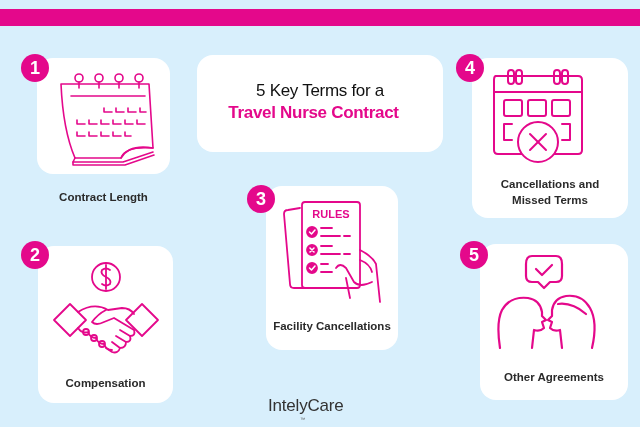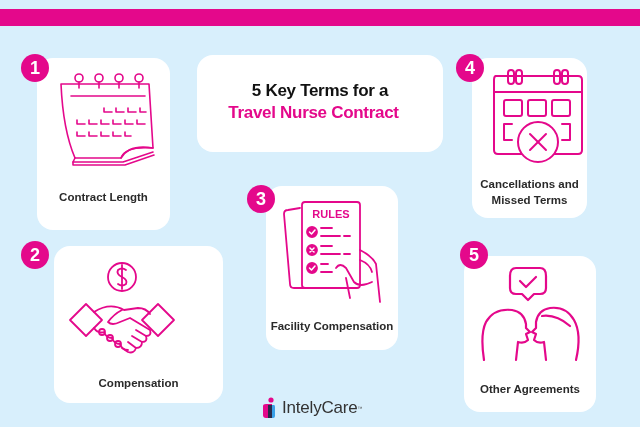--- a/index.html
+++ b/index.html
@@ -3,37 +3,37 @@
 <meta charset="utf-8">
 <style>
   html, body { margin:0; padding:0; }
   body { width:640px; height:427px; background:#d8effc; position:relative; overflow:hidden; font-family:"Liberation Sans", sans-serif; }
   .topbar { position:absolute; left:0; top:9px; width:640px; height:17px; background:#e4088b; }
   .card { position:absolute; background:#ffffff; border-radius:16px; }
   .badge { position:absolute; width:28px; height:28px; border-radius:50%; background:#e4088b; color:#fff; font-weight:bold; font-size:18px; line-height:28px; text-align:center; font-family:"Liberation Sans", sans-serif; }
   .label { position:absolute; left:0; right:0; text-align:center; font-weight:bold; font-size:11.5px; color:#2a2a2a; line-height:15px; }
   .icon { position:absolute; }
   .title-card { left:197px; top:55px; width:246px; height:97px; }
-  .title-line1 { position:absolute; left:0; right:0; top:26px; text-align:center; font-weight:bold; font-size:17px; color:#111; letter-spacing:-0.3px; }
+  .title-line1 { position:absolute; left:0; right:0; top:26px; text-align:center; font-weight:normal; font-size:17px; color:#111; letter-spacing:-0.3px; }
   .title-line2 { position:absolute; left:0; right:13px; top:48px; text-align:center; font-weight:bold; font-size:17px; color:#e4088b; letter-spacing:-0.3px; }
-  .logo { position:absolute; left:262px; top:396px; height:24px; display:flex; align-items:center; }
+  .logo { position:absolute; left:262px; top:396px; height:24px; display:flex; align-items:center;flex-direction:column; }
   .logo-text { font-size:17px; color:#333; margin-left:6px; letter-spacing:-0.2px; }
   .logo-tm { font-size:5px; color:#555; vertical-align:top; }
 </style>
 </head>
 <body>
 
 <div class="topbar"></div>
 
 <div class="card title-card">
   <div class="title-line1">5 Key Terms for a</div>
   <div class="title-line2">Travel Nurse Contract</div>
 </div>
 
-<div class="card" style="left:37px;top:58px;width:133px;height:172px;">
+<div class="card" style="left:37px;top:58px;width:133px;height:116px;">
   <svg class="icon" style="left:12px;top:12px;" width="110" height="100" viewBox="0 0 110 100" fill="none" stroke="#e4088b" stroke-width="1.6" stroke-linecap="round" stroke-linejoin="round">
     <path d="M12 14 L100 14 L104 78 Q80 74 72 88 L26 88 Q14 60 12 14 Z"></path>
     <path d="M26 88 L24 92 L74 92 L104 82"></path>
     <path d="M24 92 L24 95 L76 95 L105 85"></path>
     <path d="M72 88 Q76 76 104 78"></path>
     <line x1="22" y1="26" x2="96" y2="26"></line>
     <circle cx="30" cy="8" r="4"></circle>
       <line x1="30" y1="12" x2="30" y2="18"></line>
     <circle cx="50" cy="8" r="4"></circle>
       <line x1="50" y1="12" x2="50" y2="18"></line>
@@ -42,21 +42,21 @@
     <circle cx="90" cy="8" r="4"></circle>
       <line x1="90" y1="12" x2="90" y2="18"></line>
     <path d="M55 38 v4 h8 M67 38 v4 h8 M79 38 v4 h8 M91 38 v4 h6"></path>
     <path d="M28 50 v4 h8 M40 50 v4 h8 M52 50 v4 h8 M64 50 v4 h8 M76 50 v4 h8 M88 50 v4 h8"></path>
     <path d="M28 62 v4 h8 M40 62 v4 h8 M52 62 v4 h8 M64 62 v4 h8 M76 62 v4 h6"></path>
   </svg>
   <div class="label" style="top:132px;">Contract Length</div>
 </div>
 <div class="badge" style="left:21px;top:54px;">1</div>
 
-<div class="card" style="left:54px;top:246px;width:135px;height:157px;padding-left:34px;">
+<div class="card" style="left:38px;top:246px;width:135px;height:157px;">
   <svg class="icon" style="left:12px;top:14px;" width="112" height="104" viewBox="0 0 112 104" fill="none" stroke="#e4088b" stroke-width="1.8" stroke-linecap="round" stroke-linejoin="round">
     <circle cx="56" cy="17" r="14"></circle>
     <path d="M60 10 Q56 7 52 10 Q50 14 56 17 Q62 20 60 24 Q56 27 52 24"></path>
     <line x1="56" y1="5" x2="56" y2="29"></line>
     <path d="M4 60 L20 44 L36 60 L20 76 Z"></path>
     <path d="M108 60 L92 44 L76 60 L92 76 Z"></path>
     <path d="M28 52 Q44 42 58 50 L72 48 Q80 48 84 54"></path>
     <path d="M56 50 Q48 54 42 62 Q46 66 54 62 L64 58 L84 70 Q86 76 80 76 L70 70"></path>
     <path d="M80 76 Q82 82 76 82 L66 76 M76 82 Q76 88 70 88 L62 82 M70 88 Q68 94 62 92 L56 88"></path>
     <path d="M28 68 Q32 74 38 72 Q40 78 46 78 Q48 84 54 84 Q56 90 62 90"></path>
@@ -85,25 +85,25 @@
       <line x1="64" y1="56" x2="70" y2="56"></line>
     <circle cx="32" cy="70" r="5" fill="#e4088b"></circle>
     <path d="M29.5 70 l2 2 l3.5 -4" stroke="#fff" stroke-width="1.5"></path>
     <line x1="41" y1="66" x2="48" y2="66"></line>
       <line x1="41" y1="74" x2="52" y2="74"></line>
     <path d="M80 52 Q92 58 96 66 L100 104"></path>
     <path d="M80 62 Q90 66 92 74"></path>
     <path d="M56 70 Q60 64 66 70 L74 84 Q80 90 92 84"></path>
     <path d="M66 80 L70 100"></path>
   </svg>
-  <div class="label" style="top:133px;">Facility Compensation</div>
+  <div class="label" style="top:133px;">Facility Cancellations</div>
 </div>
 <div class="badge" style="left:247px;top:185px;">3</div>
 
-<div class="card" style="left:472px;top:58px;width:115px;height:160px;">
+<div class="card" style="left:472px;top:58px;width:156px;height:160px;">
   <svg class="icon" style="left:18px;top:8px;" width="96" height="104" viewBox="0 0 96 104" fill="none" stroke="#e4088b" stroke-width="2" stroke-linecap="round" stroke-linejoin="round">
     <path d="M6 10 Q4 10 4 14 L4 84 Q4 88 8 88 L34 88"></path>
     <path d="M62 88 L88 88 Q92 88 92 84 L92 14 Q92 10 88 10 L6 10"></path>
     <line x1="4" y1="26" x2="92" y2="26"></line>
     <rect x="18" y="4" width="6" height="14" rx="3"></rect>
       <rect x="26" y="4" width="6" height="14" rx="3"></rect>
     <rect x="64" y="4" width="6" height="14" rx="3"></rect>
       <rect x="72" y="4" width="6" height="14" rx="3"></rect>
     <rect x="14" y="34" width="18" height="16" rx="2"></rect>
     <rect x="38" y="34" width="18" height="16" rx="2"></rect>
@@ -112,21 +112,21 @@
     <path d="M80 58 L80 74 L72 74 M80 58 L72 58"></path>
     <circle cx="48" cy="76" r="20" fill="#fff"></circle>
     <line x1="40" y1="68" x2="56" y2="84"></line>
       <line x1="56" y1="68" x2="40" y2="84"></line>
   </svg>
   <div class="label" style="top:119px;">Cancellations and</div>
   <div class="label" style="top:135px;">Missed Terms</div>
 </div>
 <div class="badge" style="left:456px;top:54px;">4</div>
 
-<div class="card" style="left:464px;top:244px;width:132px;height:156px;margin-top:12px;">
+<div class="card" style="left:480px;top:244px;width:148px;height:156px;">
   <svg class="icon" style="left:12px;top:8px;" width="108" height="104" viewBox="0 0 108 104" fill="none" stroke="#e4088b" stroke-width="2.2" stroke-linecap="round" stroke-linejoin="round">
     <path d="M40 4 Q34 4 34 12 L34 24 Q34 30 40 30 L46 30 L52 36 L58 30 L64 30 Q70 30 70 24 L70 12 Q70 4 64 4 Z"></path>
     <path d="M44 17 l6 6 l10 -10"></path>
     <path d="M8 96 Q4 70 10 58 Q18 44 36 46 Q48 48 50 60 L50 64 L54 68 L50 70 L52 76 Q48 80 42 78 L40 96"></path>
     <path d="M100 96 Q106 70 98 56 Q90 42 74 44 Q62 46 60 58 L60 64 L56 68 L60 70 L58 76 Q62 80 68 78 L70 96"></path>
     <path d="M66 52 Q80 50 94 62"></path>
   </svg>
   <div class="label" style="top:126px;">Other Agreements</div>
 </div>
 <div class="badge" style="left:460px;top:241px;">5</div>

